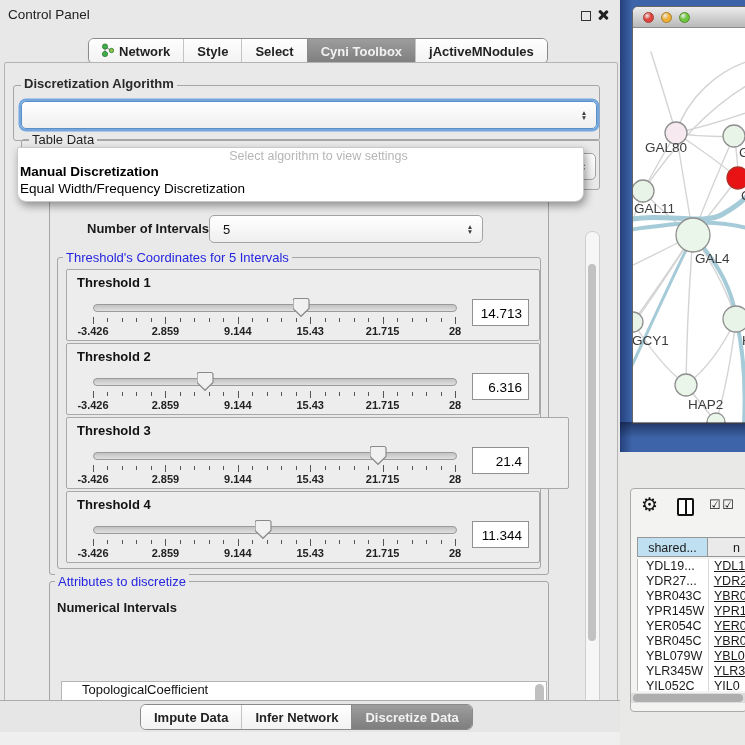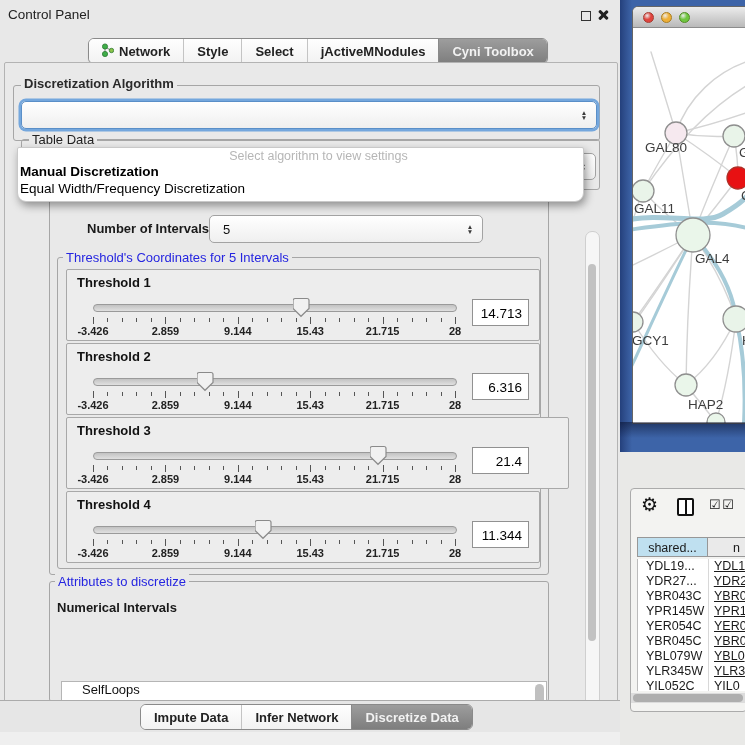--- a/index.html
+++ b/index.html
@@ -102,25 +102,25 @@
             <circle cx="9.5" cy="7.5" r="2.2" fill="#8bc34a" stroke="#2d7a34" stroke-width="0.8"></circle>
           </svg></span>
         <span>Network</span>
       </div>
       <div class="seg">
         <span>Style</span>
       </div>
       <div class="seg">
         <span>Select</span>
       </div>
-      <div class="seg">
-        <span>jActiveMNodules</span>
-      </div>
       <div class="seg sel">
         <span>Cyni Toolbox</span>
+      </div>
+      <div class="seg">
+        <span>jActiveMNodules</span>
       </div>
     </div>
 
   <div class="abs content">
 
     <div class="grp" style="left:8px;top:22px;width:585px;height:54px;"></div>
     <span class="grp-label dark" style="left:16px;top:13px;font-weight:700;">Discretization Algorithm</span>
     <div class="combo focused" style="left:16px;top:38px;width:574px;height:26px;">
       <span class="val"></span>
       <span class="updown">
@@ -324,21 +324,20 @@
 
     <div class="abs vscroll">
       <div class="thumb"></div>
     </div>
 
     <div class="grp" style="left:44px;top:518px;width:498px;height:119px;"></div>
     <span class="grp-label blue" style="left:50px;top:511px;">Attributes to discretize</span>
     <span class="abs" style="left:52px;top:537px;font-size:13px;font-weight:700;">Numerical Intervals</span>
     <div class="abs attrlist" id="attr-list">
       <div class="lscroll"></div>
-    <div class="item">SelfLoops</div>
         <div class="item">TopologicalCoefficient</div>
         <div class="item">BetweennessCentrality</div>
       </div>
 
     <div class="abs applybtn">Apply</div>
   </div>
 
   <div class="abs footerband"></div>
   <div class="abs footband2"></div>
   <div class="abs footer-tabs" id="footer-tabs">

